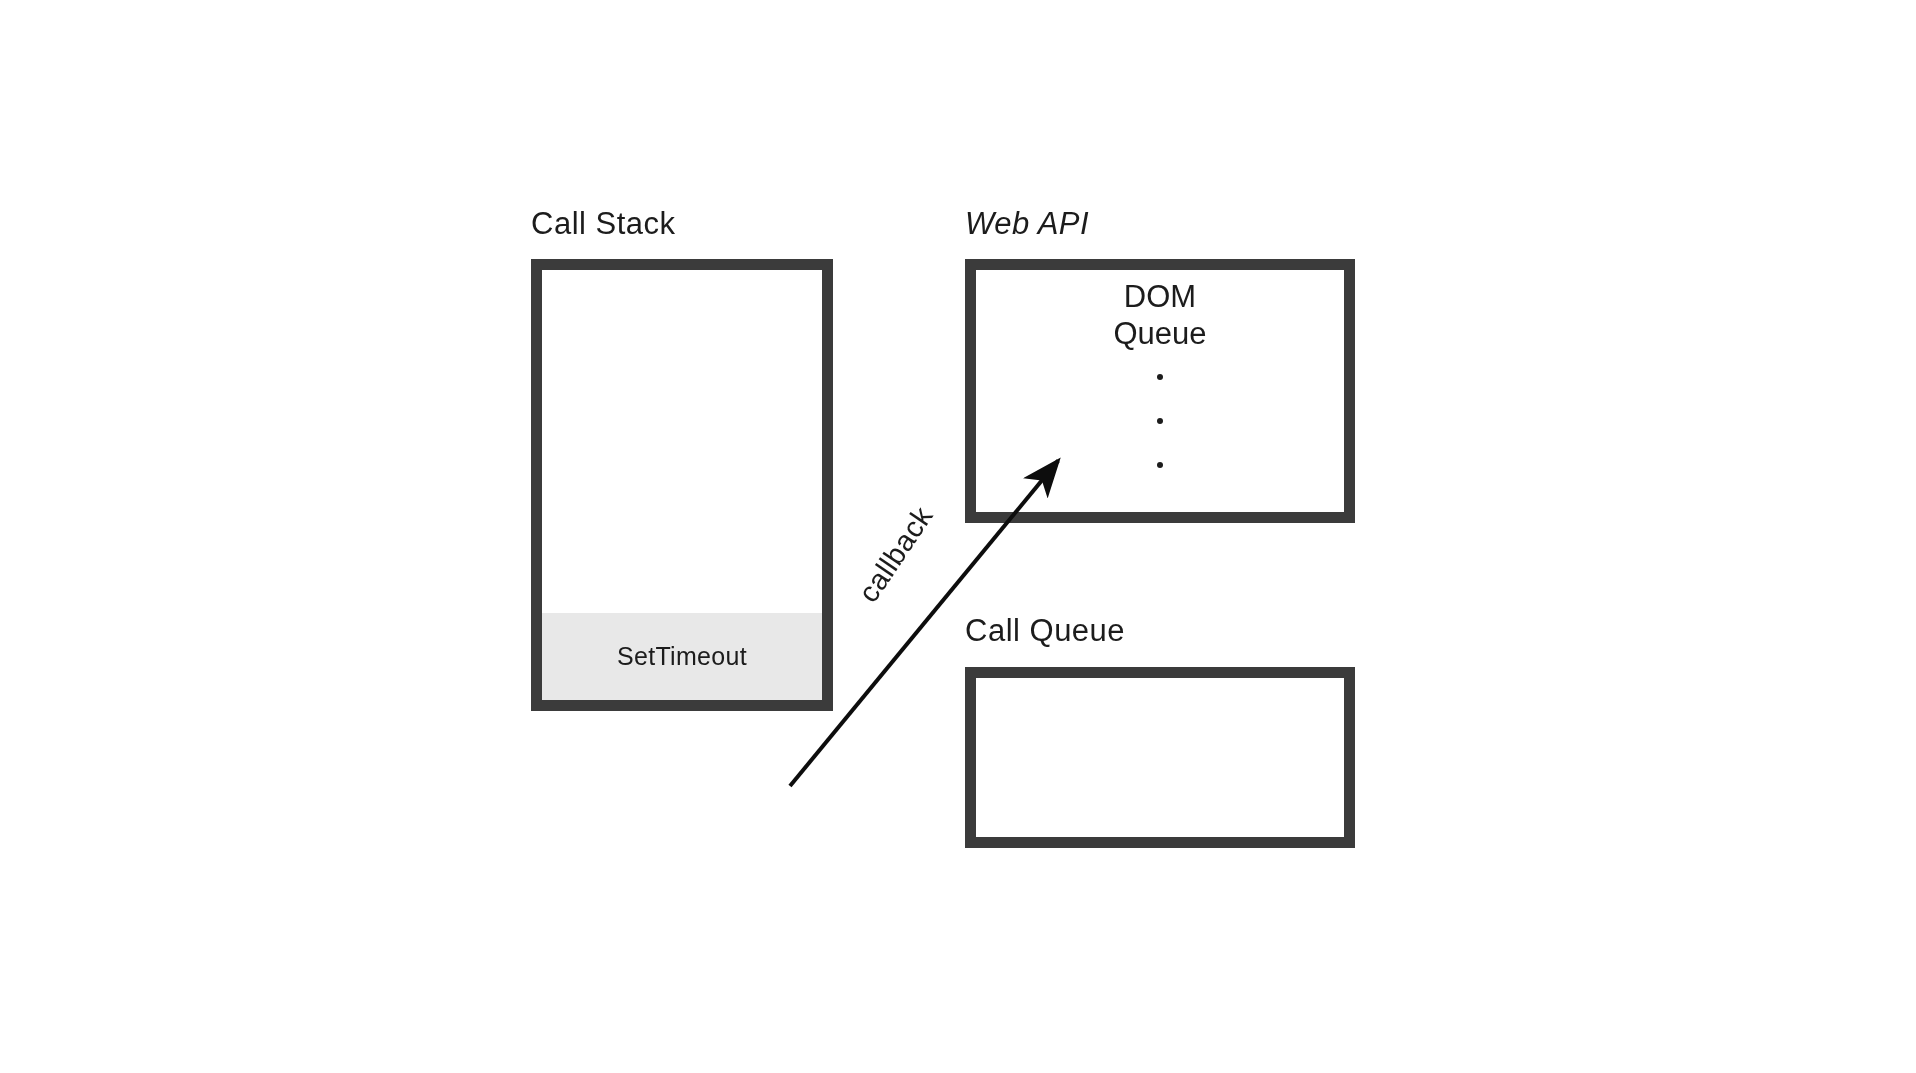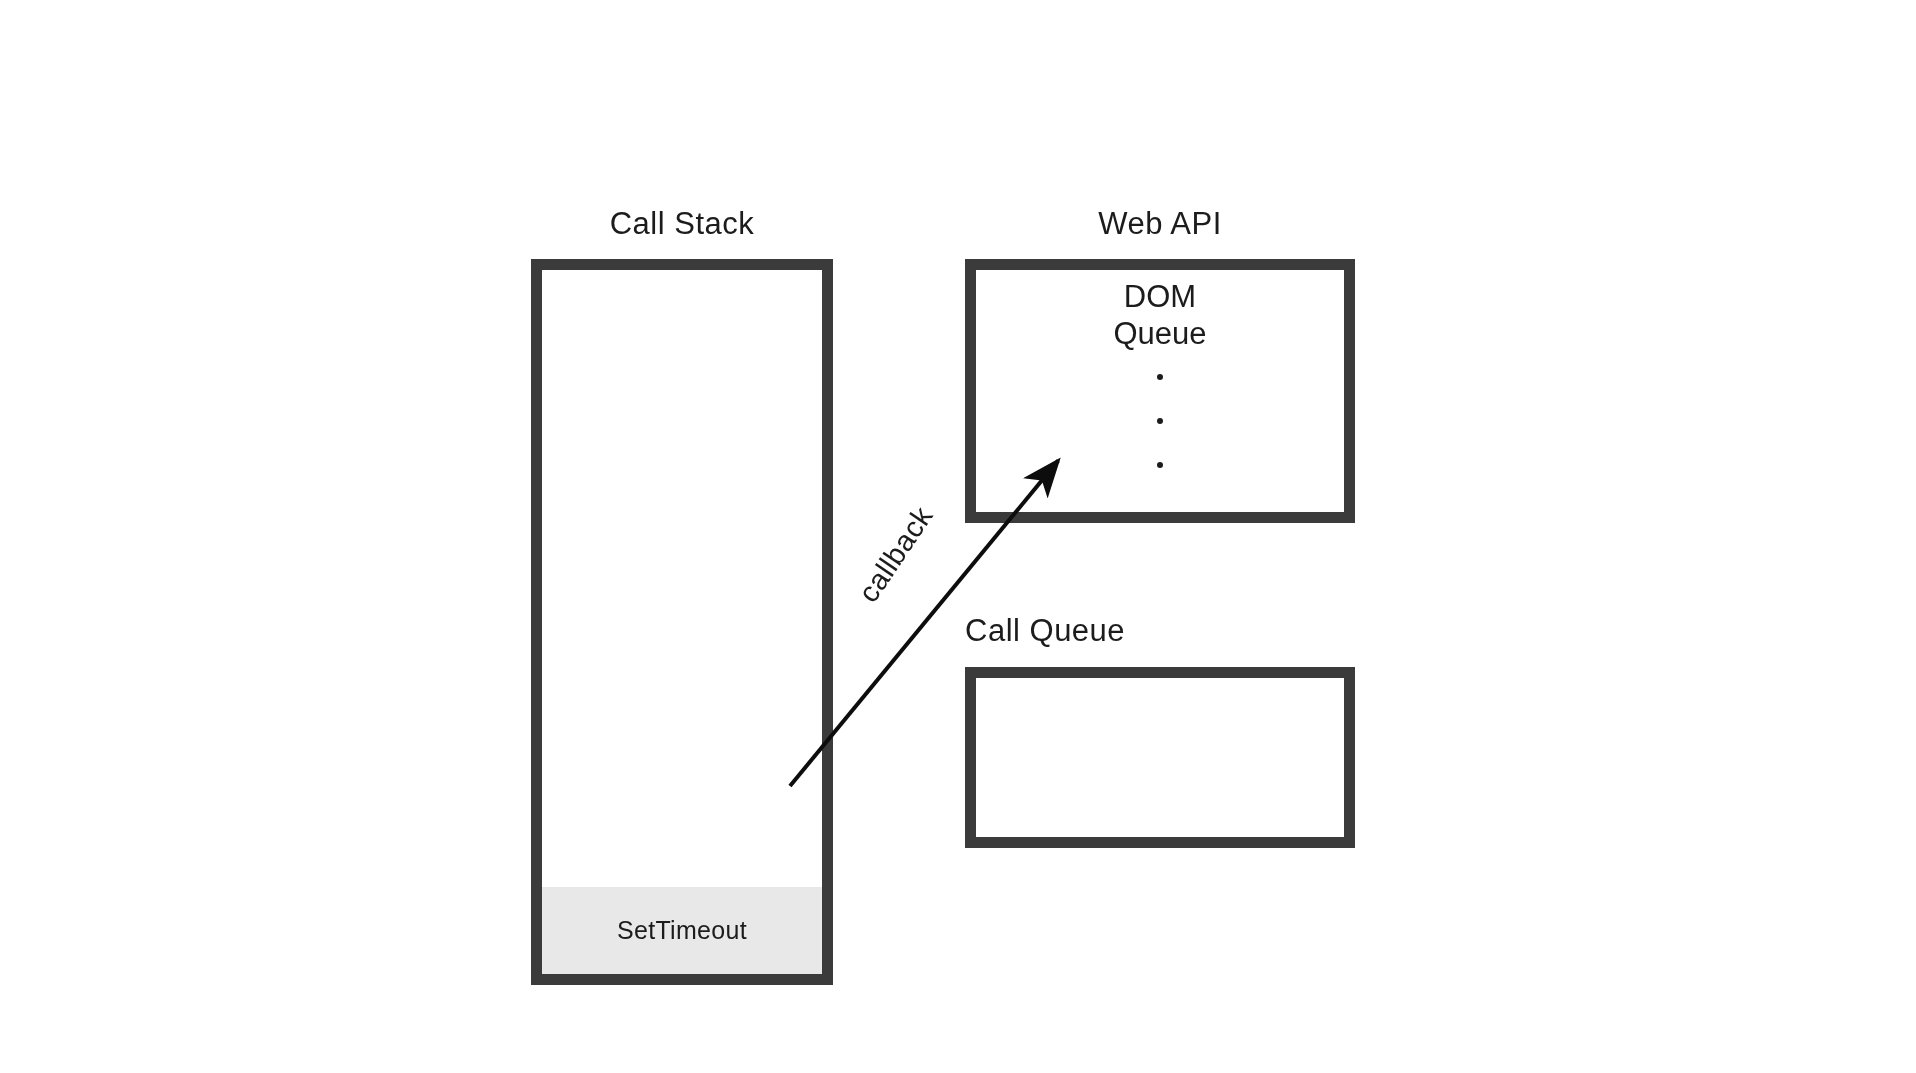--- a/index.html
+++ b/index.html
@@ -25,52 +25,53 @@
   }
 
   
   .box-title {
     position: absolute;
     font-size: 31px;
     font-weight: 400;
     color: #1c1c1c;
     letter-spacing: 0.5px;
     white-space: nowrap;
-    text-align: center;
+    text-align: left;
     line-height: 1;
   }
   #title-call-stack {
     left: 531px;
     top: 208px;
     width: 302px;
   }
   #title-web-api {
     left: 965px;
     top: 208px;
     width: 390px;
+    font-style: italic;
   }
   #title-task-queue {
     left: 965px;
     top: 615px;
     width: 225px;
     text-align: left;
   }
 
   
   .diagram-box {
     position: absolute;
     box-sizing: border-box;
     border: 11px solid #3b3b3b;
     background: #ffffff;
   }
   #box-call-stack {
     left: 531px;
     top: 259px;
     width: 302px;
-    height: 726px;
+    height: 452px;
   }
   #box-web-api {
     left: 965px;
     top: 259px;
     width: 390px;
     height: 264px;
   }
   #box-task-queue {
     left: 965px;
     top: 667px;

